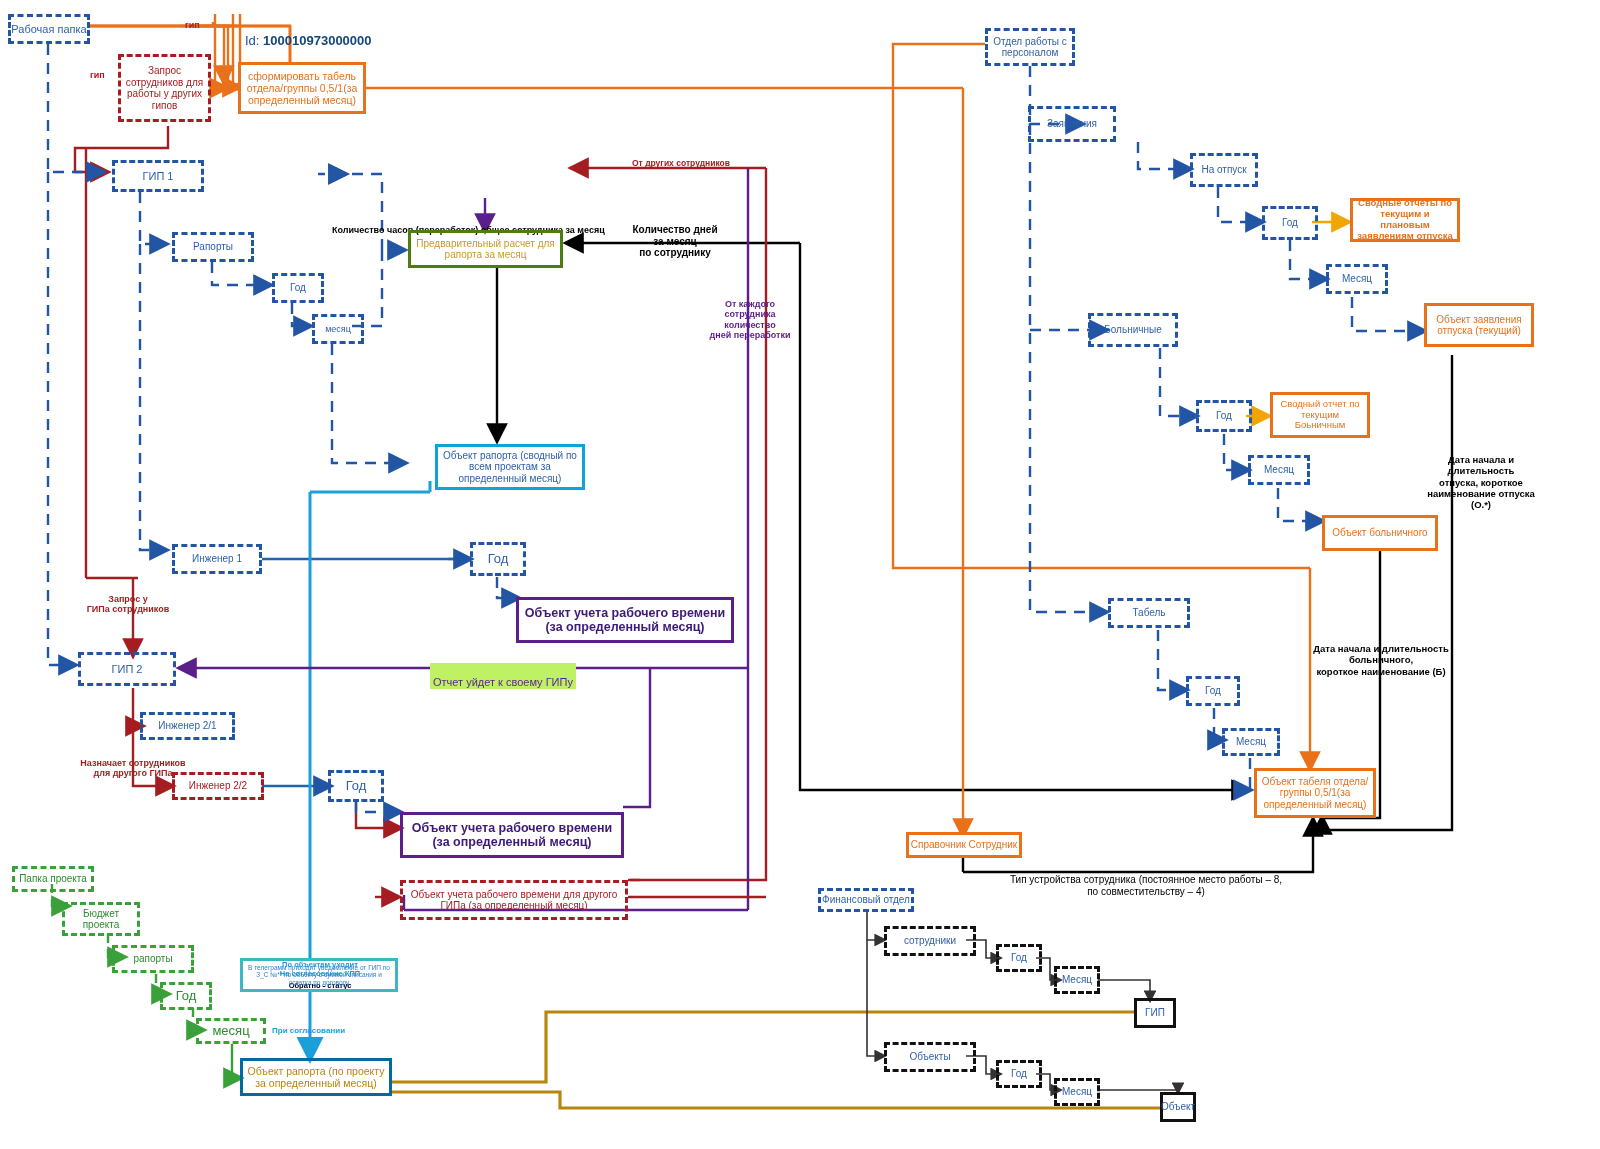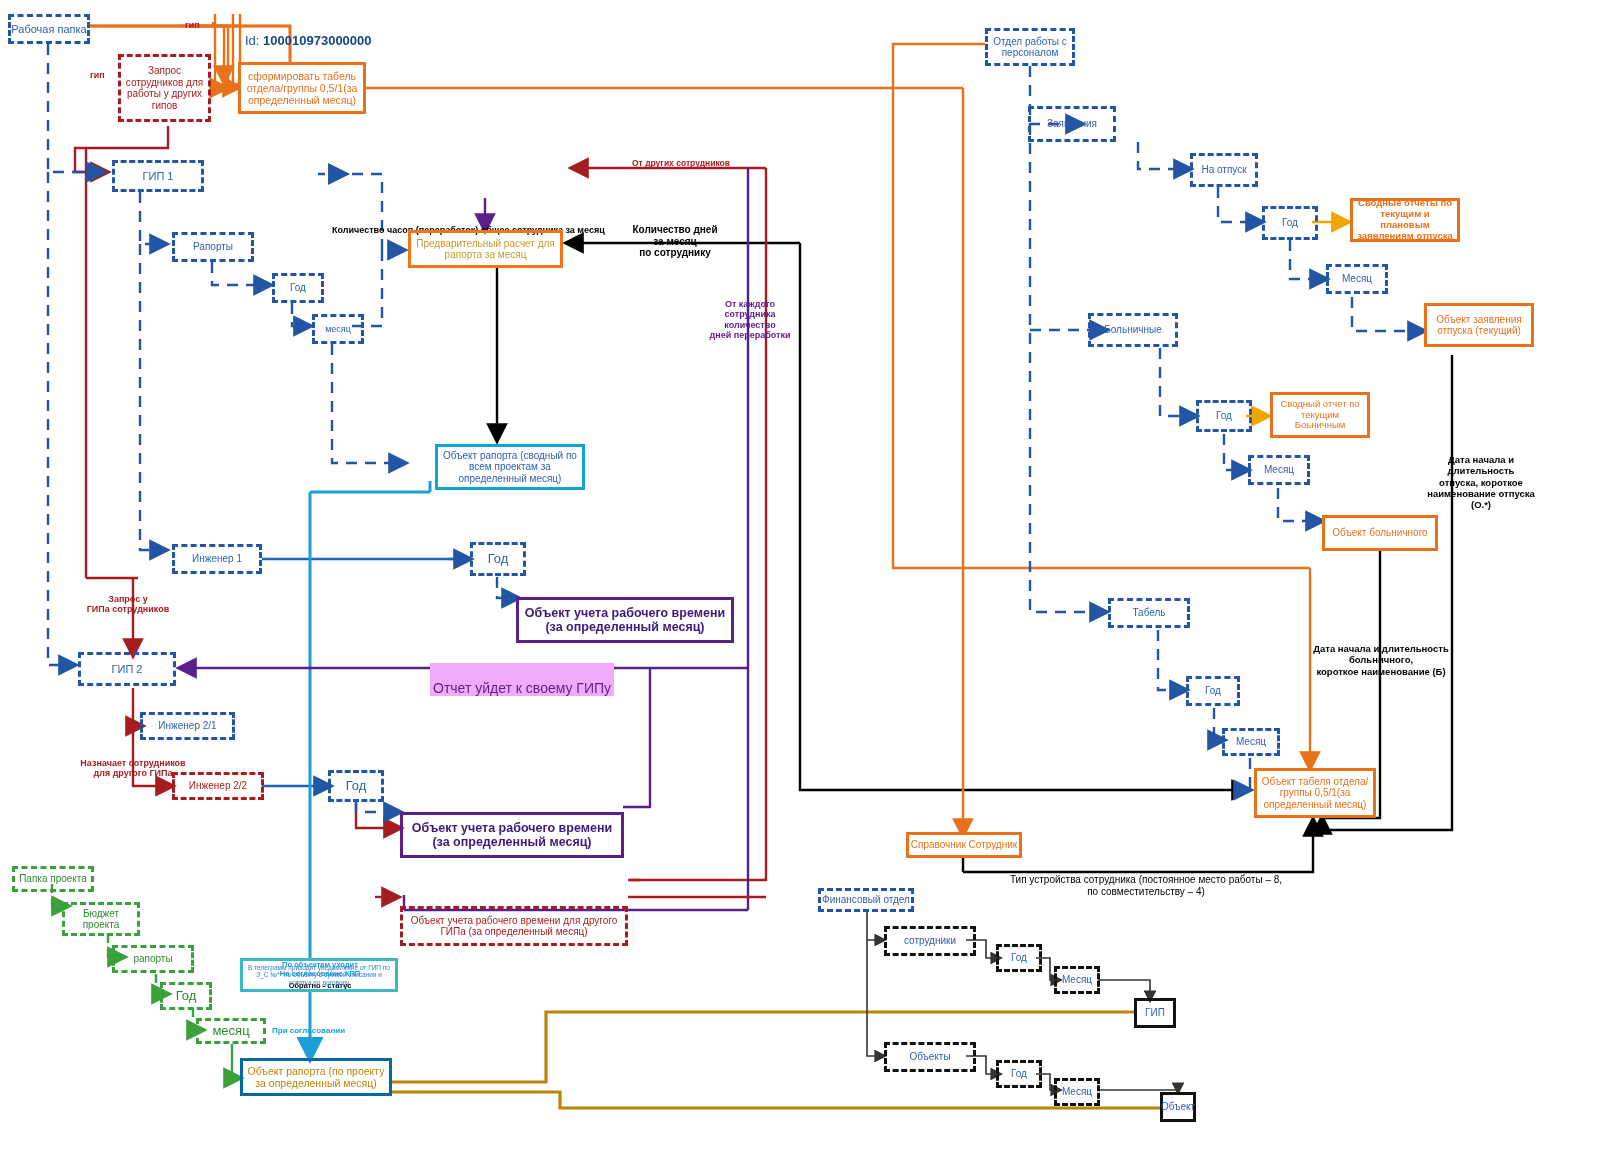--- a/index.html
+++ b/index.html
@@ -7,21 +7,21 @@
   #stage{position:relative;width:1600px;height:1149px;background:#fff;overflow:hidden;}
   svg#wires{position:absolute;left:0;top:0;width:1600px;height:1149px;}
   .node{position:absolute;box-sizing:border-box;display:flex;align-items:center;
         justify-content:center;text-align:center;line-height:1.15;}
   .dash{border-style:dashed;}
   .n-blue{border:3px dashed #2255a4;color:#2f5fa8;}
   .n-darkred{border:3px dashed #a51d20;color:#a51d20;}
   .n-green{border:3px dashed #3aa13a;color:#2e8b2e;}
   .n-orange-s{border:3px solid #e8711a;color:#e8711a;background:#fff;}
   .n-purple-s{border:3px solid #5b1f8c;color:#3c1a78;font-weight:bold;}
-  .n-cyan-s{border:3px solid #f97316;color:#c79a2a;}
+  .n-cyan-s{border:3px solid #4d7c0f;color:#c79a2a;}
   .n-cyan-s2{border:3px solid #0fa3d6;color:#2f5fa8;}
   .n-teal-s{border:3px solid #3bb8c3;color:#2f7fd0;}
   .n-gold-s{border:3px solid #0369a1;color:#b8860b;}
   .n-black-s{border:3px solid #111;color:#2f5fa8;}
   .lbl{position:absolute;text-align:center;line-height:1.18;white-space:pre-line;}
   .t-id{color:#1b4f9c;font-size:13px;}
   .t-id b{color:#14477f;}
   .t-red{color:#a51d20;}
   .t-purple{color:#5b1f8c;}
   .t-black{color:#000;}
@@ -282,21 +282,21 @@
     </div>
 
   <div class="lbl t-red" style="left:78px;top:583px;width:100px;font-size:9px;font-weight:bold;">
     <span>Запрос у
 ГИПа сотрудников</span></div>
 
   <div class="node n-blue" style="left:78px;top:652px;width:98px;height:34px;font-size:11px;">
     <span>ГИП 2</span>
     </div>
 
-  <div class="lbl t-purple" style="left:430px;top:663px;font-size:14px;background:#f0abfc;padding:0 3px;">
+  <div class="lbl t-purple" style="left:430px;top:663px;font-size:11px;background:#bef264;padding:0 3px;">
     <span>Отчет уйдет к своему ГИПу</span></div>
 
   <div class="node n-blue" style="left:140px;top:712px;width:95px;height:28px;font-size:10px;">
     <span>Инженер 2/1</span>
     </div>
 
   <div class="lbl t-red" style="left:78px;top:747px;width:110px;font-size:9px;font-weight:bold;">
     <span>Назначает сотрудников
 для другого ГИПа</span></div>
 
@@ -305,21 +305,21 @@
     </div>
 
   <div class="node n-blue" style="left:328px;top:770px;width:56px;height:32px;font-size:13px;">
     <span>Год</span>
     </div>
 
   <div class="node n-purple-s" style="left:400px;top:812px;width:224px;height:46px;font-size:12.5px;padding:2px;">
     <span>Объект учета рабочего времени (за определенный месяц)</span>
     </div>
 
-  <div class="node n-darkred" style="left:400px;top:906px;width:228px;height:40px;font-size:10px;padding:2px;">
+  <div class="node n-darkred" style="left:400px;top:880px;width:228px;height:40px;font-size:10px;padding:2px;">
     <span>Объект учета рабочего времени  для другого ГИПа (за определенный месяц)</span>
     </div>
 
   <div class="node n-green" style="left:12px;top:866px;width:82px;height:26px;font-size:10px;">
     <span>Папка проекта</span>
     </div>
 
   <div class="node n-green" style="left:62px;top:902px;width:78px;height:34px;font-size:10px;">
     <span>Бюджет проекта</span>
     </div>

